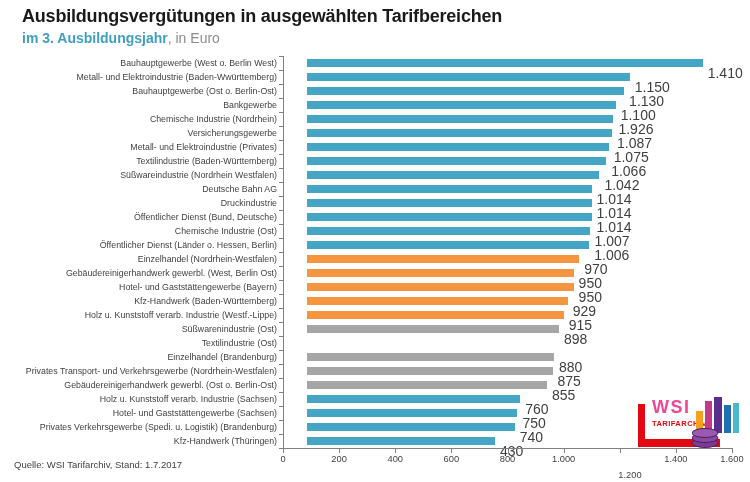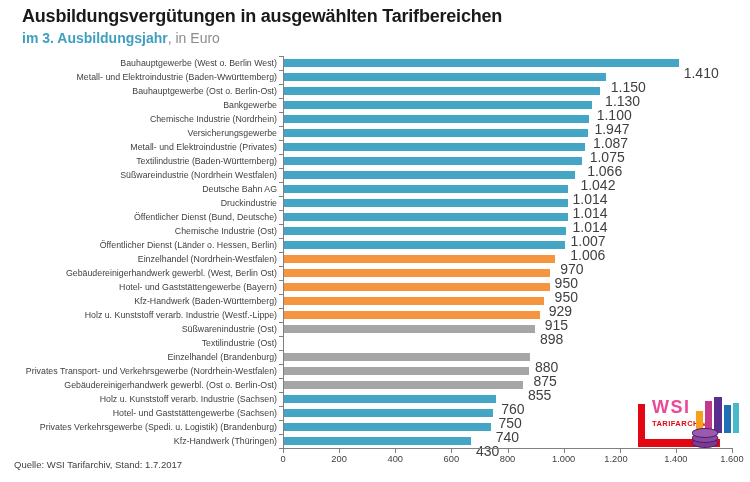--- a/index.html
+++ b/index.html
@@ -7,21 +7,21 @@
     width:750px;height:482px;position:relative;overflow:hidden;
     background:#ffffff;font-family:"Liberation Sans",sans-serif;
   }
   .header{position:absolute;left:22px;top:6px;}
   .title{font-size:18px;font-weight:bold;color:#1a1a1a;letter-spacing:-0.2px;line-height:21px;}
   .subtitle{font-size:14px;line-height:19px;margin-top:2px;}
   .subtitle .hl{color:#3e9fbe;font-weight:bold;}
   .subtitle .rest{color:#8c8c8c;font-weight:normal;}
 
   .chart{position:absolute;left:0;top:56px;width:750px;}
-  .row{display:flex;align-items:center;height:14px;}
+  .row{display:flex;align-items:center;height:14px;gap:24px;}
   .rlabel{
     width:277px;flex:0 0 277px;text-align:right;padding-right:6px;
     font-size:8.8px;color:#3f3f3f;white-space:nowrap;overflow:visible;
   }
   .rplot{position:relative;width:449px;height:14px;display:flex;align-items:center;}
   .bar{height:8px;flex:0 0 auto;}
   .bval{font-size:14px;color:#3f3f3f;margin-left:5px;white-space:nowrap;margin-top:20px;}
 
   .yaxis-line{position:absolute;left:283px;top:56px;width:1px;height:393px;background:#808080;}
   .yaxis-ticks{
@@ -79,21 +79,21 @@
         <div class="rlabel">Bankgewerbe</div>
         <div class="rplot">
           <div class="bar" style="width: 308.688px; background: rgb(69, 165, 196);"></div>
           <span class="bval">1.100</span>
         </div>
       </div>
       <div class="row">
         <div class="rlabel">Chemische Industrie (Nordrhein)</div>
         <div class="rplot">
           <div class="bar" style="width: 306.442px; background: rgb(69, 165, 196);"></div>
-          <span class="bval">1.947</span>
+          <span class="bval">1.926</span>
         </div>
       </div>
       <div class="row">
         <div class="rlabel">Versicherungsgewerbe</div>
         <div class="rplot">
           <div class="bar" style="width: 305.039px; background: rgb(69, 165, 196);"></div>
           <span class="bval">1.087</span>
         </div>
       </div>
       <div class="row">
@@ -259,21 +259,21 @@
     <div class="xlab" style="left: 31.125px;">200</div>
     <div class="xtick" style="left: 112.25px;"></div>
     <div class="xlab" style="left: 87.25px;">400</div>
     <div class="xtick" style="left: 168.375px;"></div>
     <div class="xlab" style="left: 143.375px;">600</div>
     <div class="xtick" style="left: 224.5px;"></div>
     <div class="xlab" style="left: 199.5px;">800</div>
     <div class="xtick" style="left: 280.625px;"></div>
     <div class="xlab" style="left: 255.625px;">1.000</div>
     <div class="xtick" style="left: 336.75px;"></div>
-    <div class="xlab" style="left: 308px;">1.200</div>
+    <div class="xlab" style="left: 322px; margin-top: 16px;">1.200</div>
     <div class="xtick" style="left: 392.875px;"></div>
     <div class="xlab" style="left: 367.875px;">1.400</div>
     <div class="xtick" style="left: 449px;"></div>
     <div class="xlab" style="left: 424px;">1.600</div>
   </div>
 
 <div class="footer">Quelle: WSI Tarifarchiv, Stand: 1.7.2017</div>
 
 <div class="logo">
   <div class="logo-vbar"></div>

